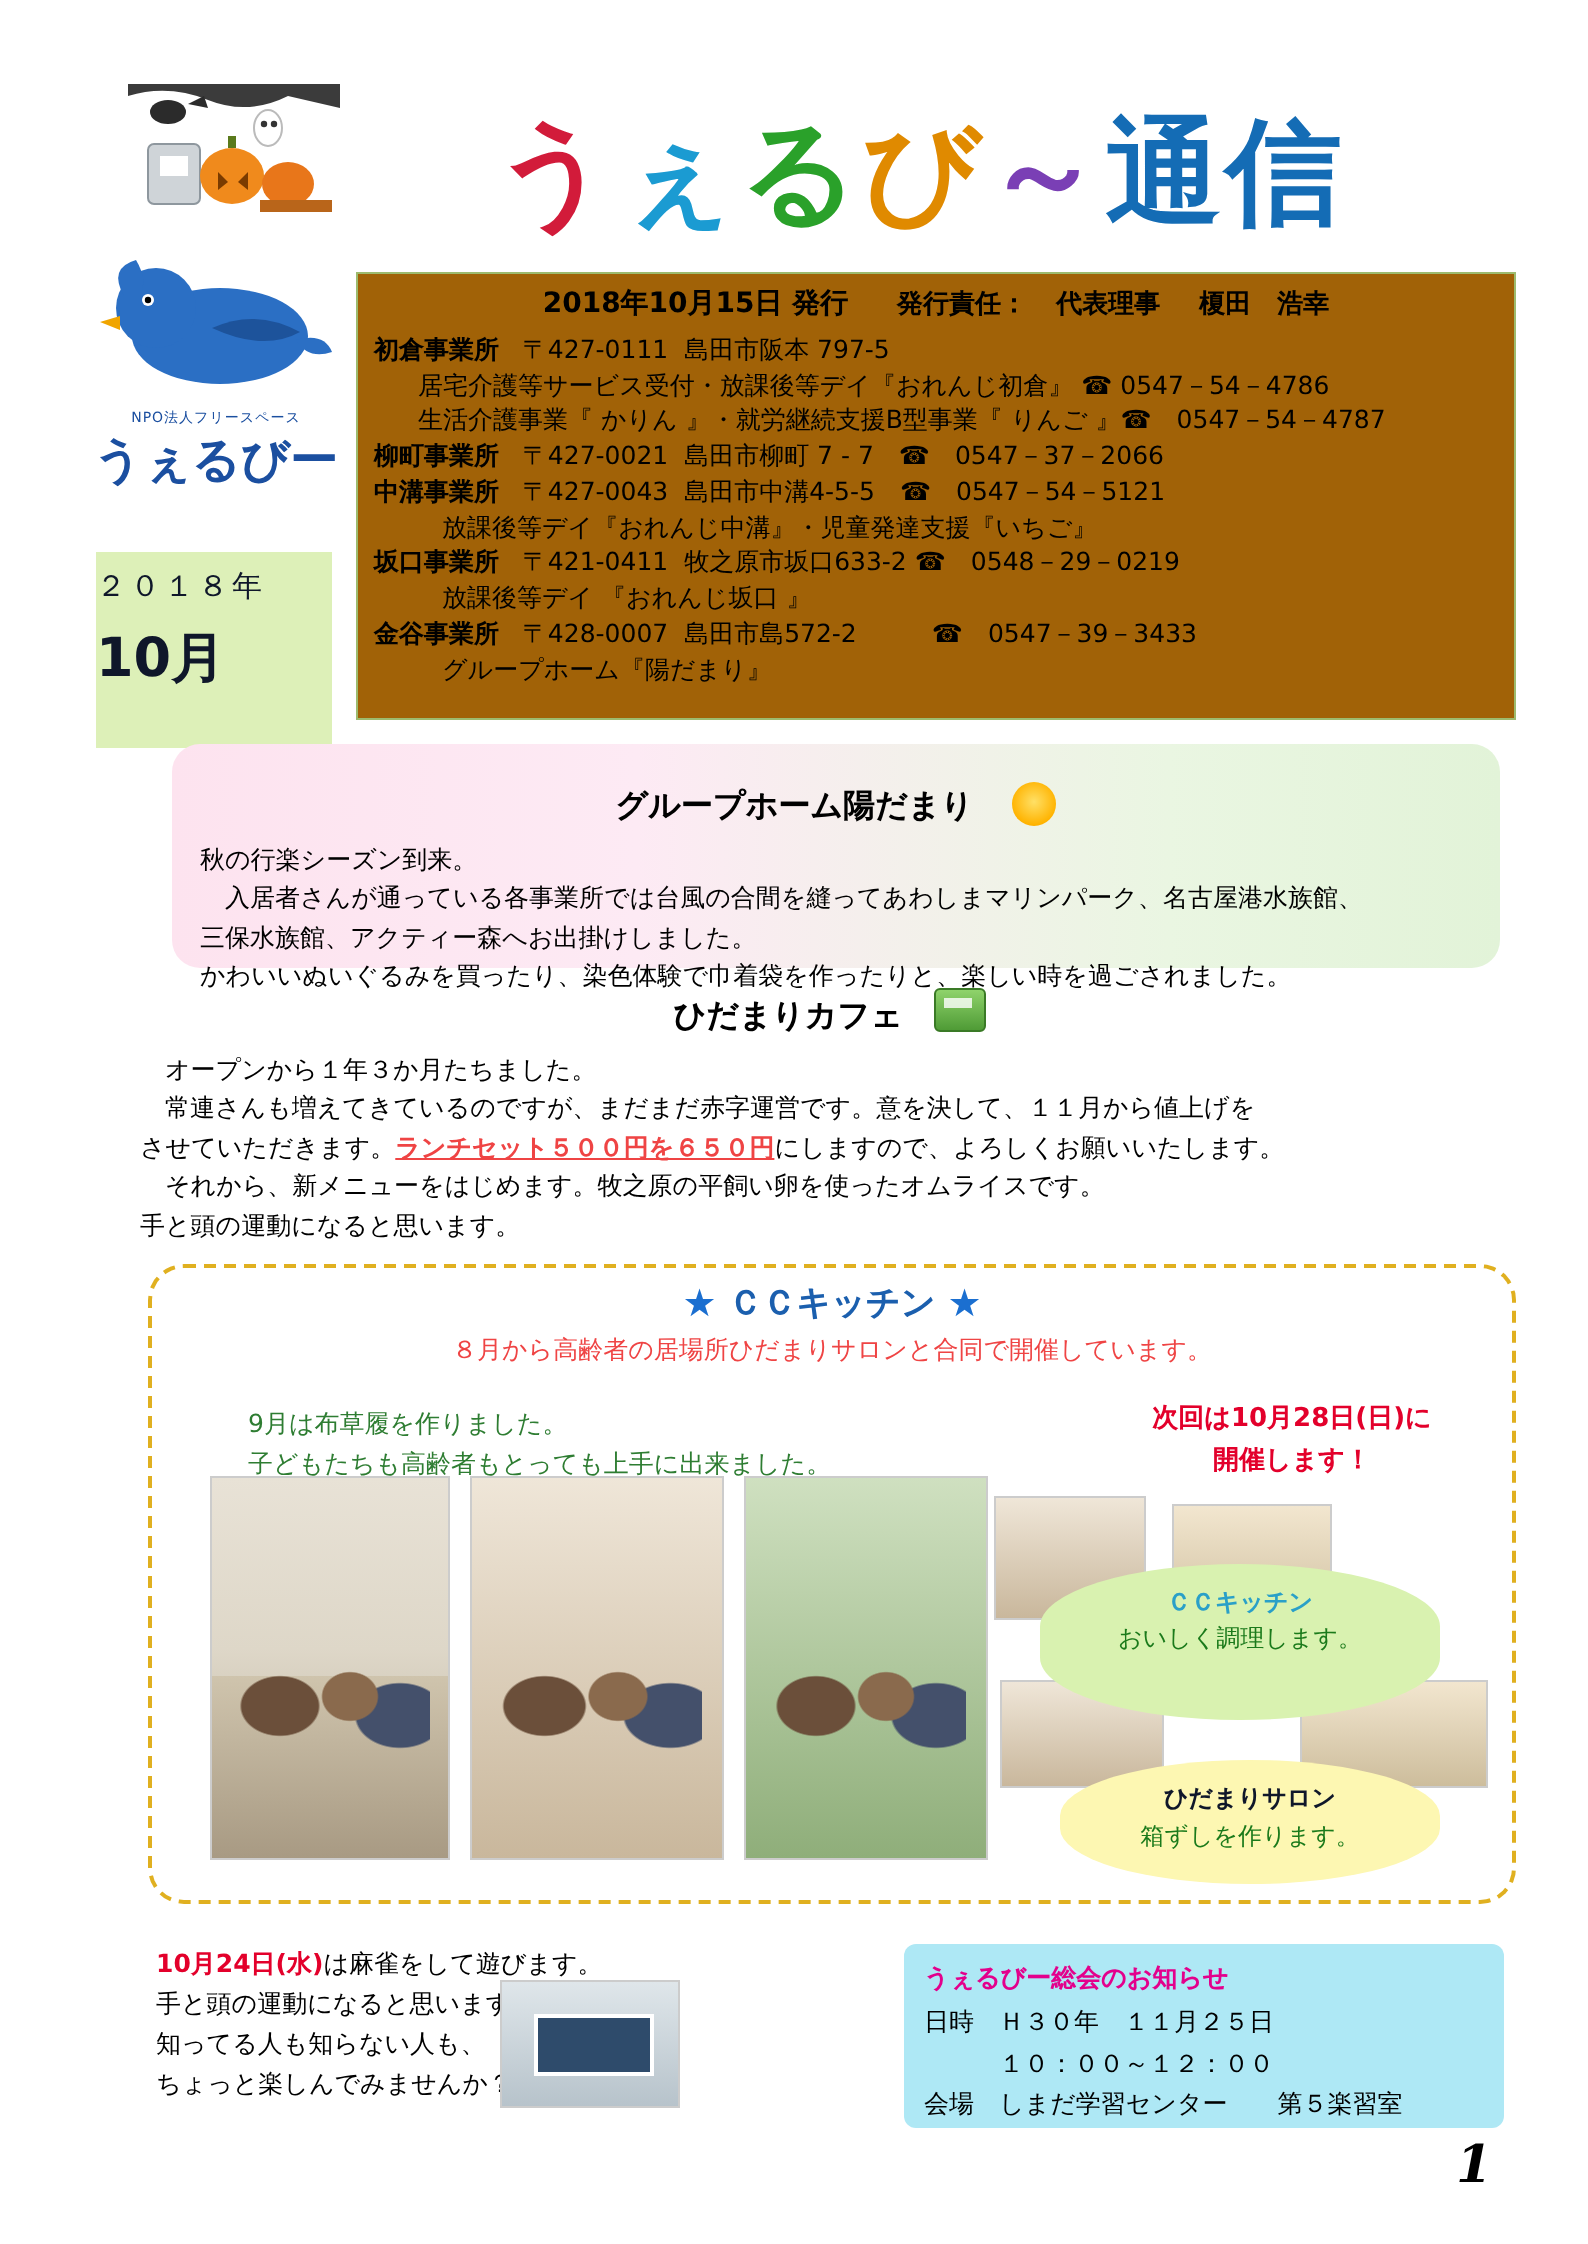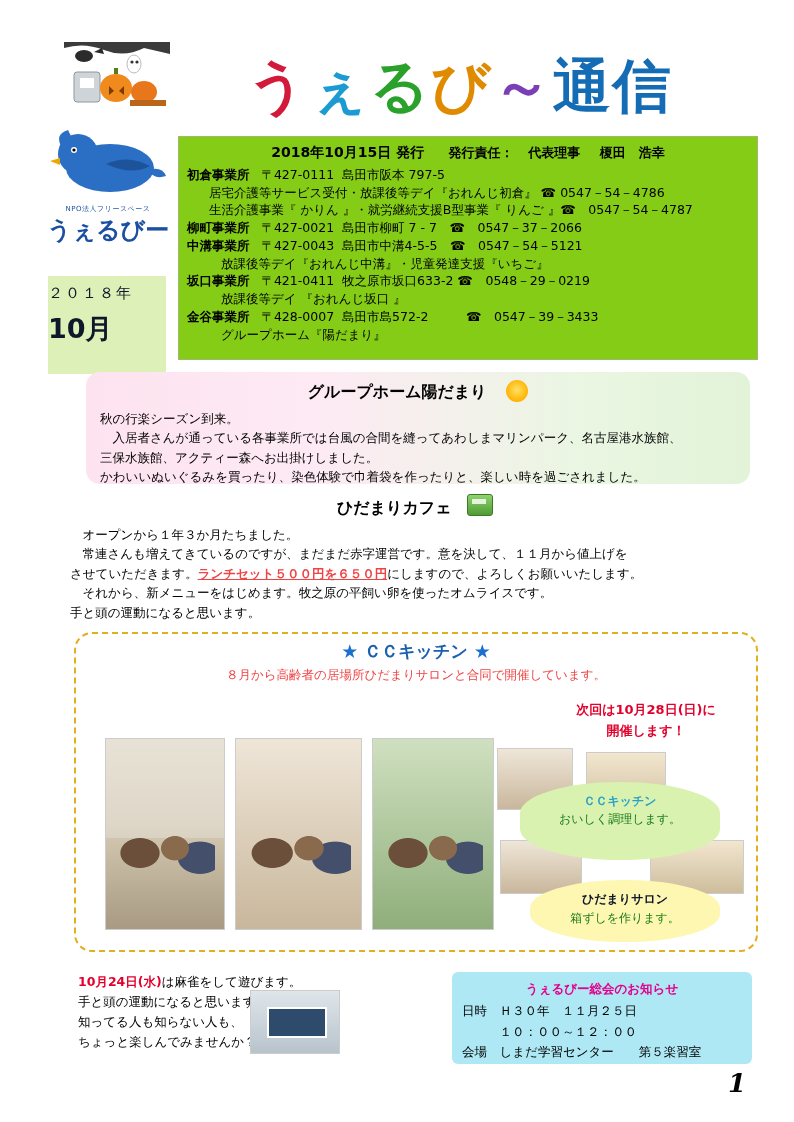--- a/index.html
+++ b/index.html
@@ -56,21 +56,21 @@
     background:#ddf0b8;border:0;
     padding-top:8px;box-sizing:border-box;
     color:#0f172a;
   }
   .date-box .y{font-size:15px;letter-spacing:2px;}
   .date-box .m{font-size:27px;font-weight:bold;margin-top:8px;}
 
   
   .infopanel{
     position:absolute;left:178px;top:136px;width:580px;height:224px;
-    background:#84cc16;border:1px solid #9dbb6e;
+    background:#a16207;border:1px solid #9dbb6e;
     box-sizing:border-box;
     padding:6px 8px 4px 8px;
     font-size:12.5px;
     line-height:1.42;
   }
   .infopanel .pubrow{
     text-align:center;font-weight:bold;font-size:14px;margin-bottom:3px;
   }
   .infopanel .pubrow .small{font-weight:bold;font-size:13px;}
   .office{font-weight:bold;}
@@ -79,21 +79,21 @@
 
   
   .sec-grouphome{
     position:absolute;left:86px;top:372px;width:664px;height:112px;
     border-radius:14px;
     background:linear-gradient(90deg,#fde3ef 0%,#fdeaf4 35%,#eaf6e2 75%,#e2f3d8 100%);
     box-sizing:border-box;
     padding:6px 14px;
   }
   .sec-grouphome .ttl{
-    text-align:center;font-weight:bold;font-size:16px;margin:2px 0 6px 0;
+    text-align:center;font-weight:bold;font-size:16px;margin:13px 0 6px 0;
   }
   .sun{
     display:inline-block;width:22px;height:22px;border-radius:50%;
     background:radial-gradient(circle at 50% 45%,#ffe066 0%,#ffb300 70%,#ff9800 100%);
     vertical-align:-5px;margin-left:14px;position:relative;
   }
   .body-text{font-size:12.5px;line-height:1.55;}
   .body-text p{margin:0;}
 
   
@@ -170,21 +170,21 @@
   .foot-left .hl{color:#e3002b;font-weight:bold;}
   .foot-photo{
     position:absolute;left:250px;top:990px;width:88px;height:62px;border:1px solid #ccc;overflow:hidden;
   }
   .foot-right{
     position:absolute;left:452px;top:972px;width:300px;height:92px;
     background:#aee8f5;border-radius:6px;
     box-sizing:border-box;padding:7px 10px;
     font-size:12.5px;line-height:1.62;
   }
-  .foot-right .ttl{text-align:center;color:#e3008c;font-weight:bold;margin-bottom:2px;}
+  .foot-right .ttl{text-align:left;color:#e3008c;font-weight:bold;margin-bottom:2px;}
   .pageno{
     position:absolute;left:728px;top:1068px;
     font-size:26px;font-weight:bold;font-style:italic;
     font-family:"DejaVu Serif","Liberation Serif",serif;
   }
 
   
   .fill{width:100%;height:100%;}
   .p-room{background:
      linear-gradient(180deg,#e8e2d6 0%,#ded7c8 45%,#b9ae9a 100%);}
@@ -327,20 +327,24 @@
   </div>
 
   <div class="sec-cc">
     <div class="cc-ttl">
       <span class="star">★</span>
       <span>ＣＣキッチン</span>
       <span class="star">★</span>
     </div>
     <div class="cc-sub">８月から高齢者の居場所ひだまりサロンと合同で開催しています。</div>
 
+    <div class="cc-green">
+      <div>9月は布草履を作りました。</div>
+      <div>子どもたちも高齢者もとっても上手に出来ました。</div>
+    </div>
 
     <div class="cc-red">
       <div>次回は10月28日(日)に</div>
       <div>開催します！</div>
     </div>
   </div>
 
   <div class="photo ph1">
     <div class="fill p-room">
         <div class="p-people"></div>

